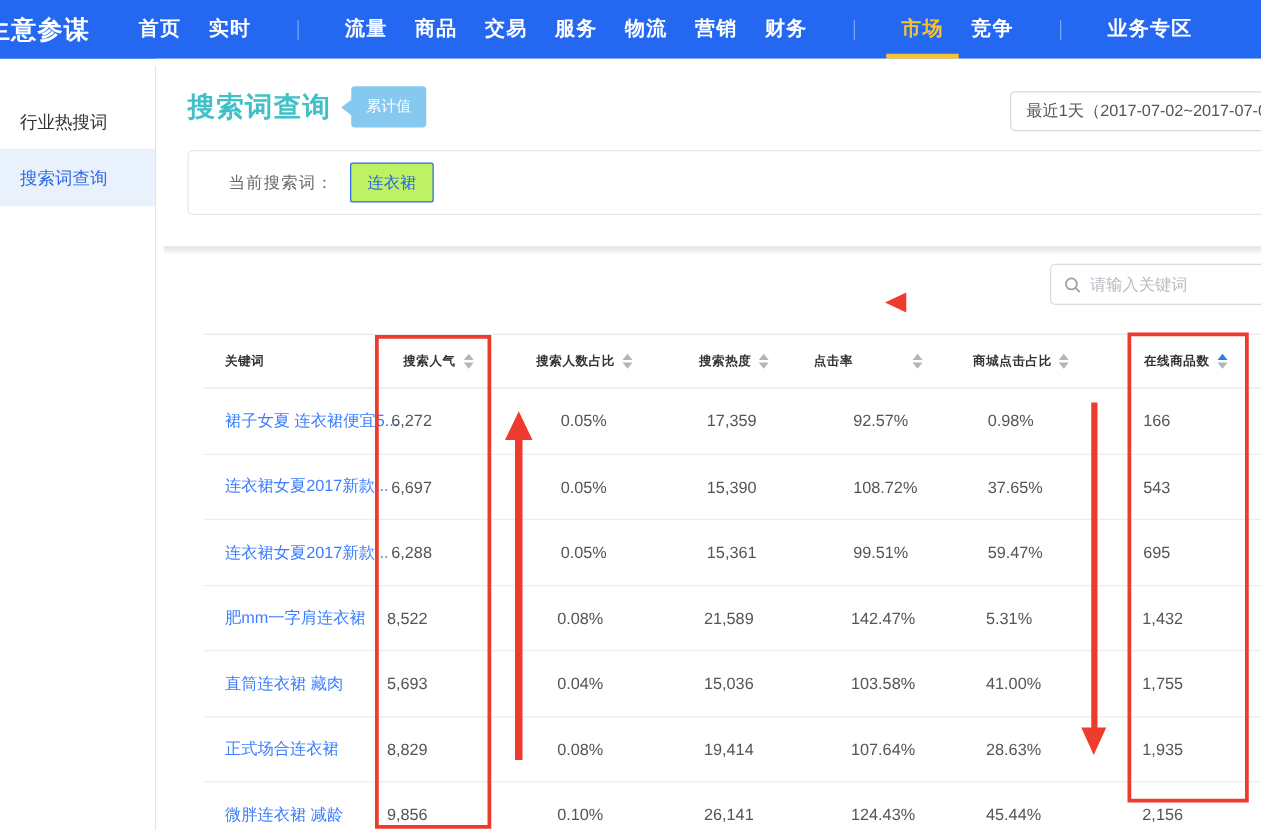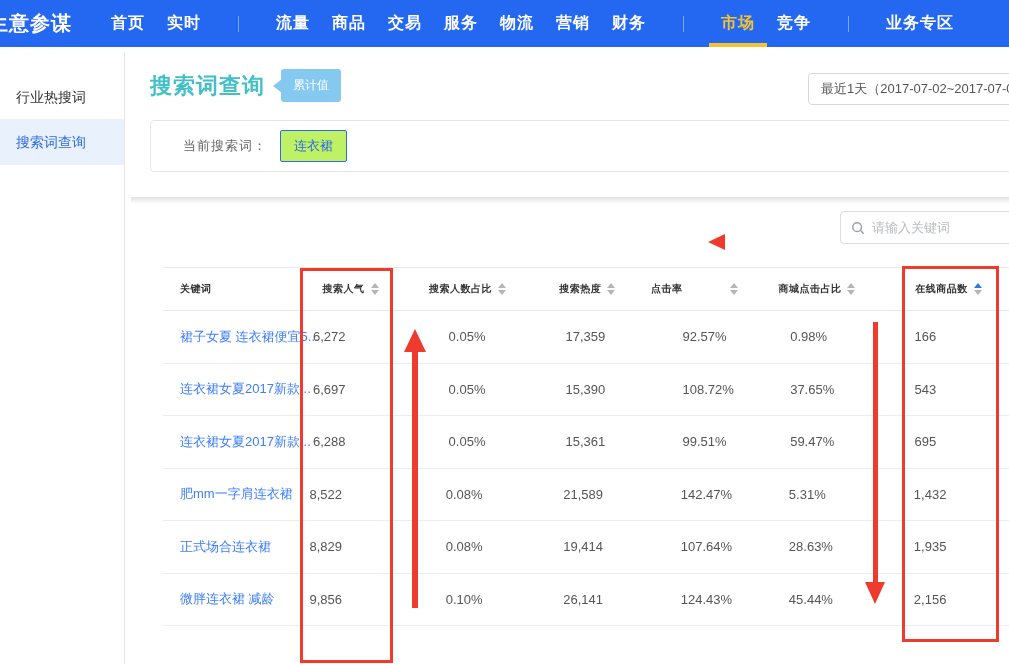--- a/index.html
+++ b/index.html
@@ -235,20 +235,29 @@
           <div class="tr">
             <div class="td col0"><a class="kw">肥mm一字肩连衣裙</a></div>
             <div class="td col1">8,522</div>
             <div class="td col2">0.08%</div>
             <div class="td col3">21,589</div>
             <div class="td col4">142.47%</div>
             <div class="td col5">5.31%</div>
             <div class="td col6">1,432</div>
           </div>
           <div class="tr">
+            <div class="td col0"><a class="kw">直筒连衣裙 藏肉</a></div>
+            <div class="td col1">5,693</div>
+            <div class="td col2">0.04%</div>
+            <div class="td col3">15,036</div>
+            <div class="td col4">103.58%</div>
+            <div class="td col5">41.00%</div>
+            <div class="td col6">1,755</div>
+          </div>
+          <div class="tr">
             <div class="td col0"><a class="kw">正式场合连衣裙</a></div>
             <div class="td col1">8,829</div>
             <div class="td col2">0.08%</div>
             <div class="td col3">19,414</div>
             <div class="td col4">107.64%</div>
             <div class="td col5">28.63%</div>
             <div class="td col6">1,935</div>
           </div>
           <div class="tr">
             <div class="td col0"><a class="kw">微胖连衣裙 减龄</a></div>

